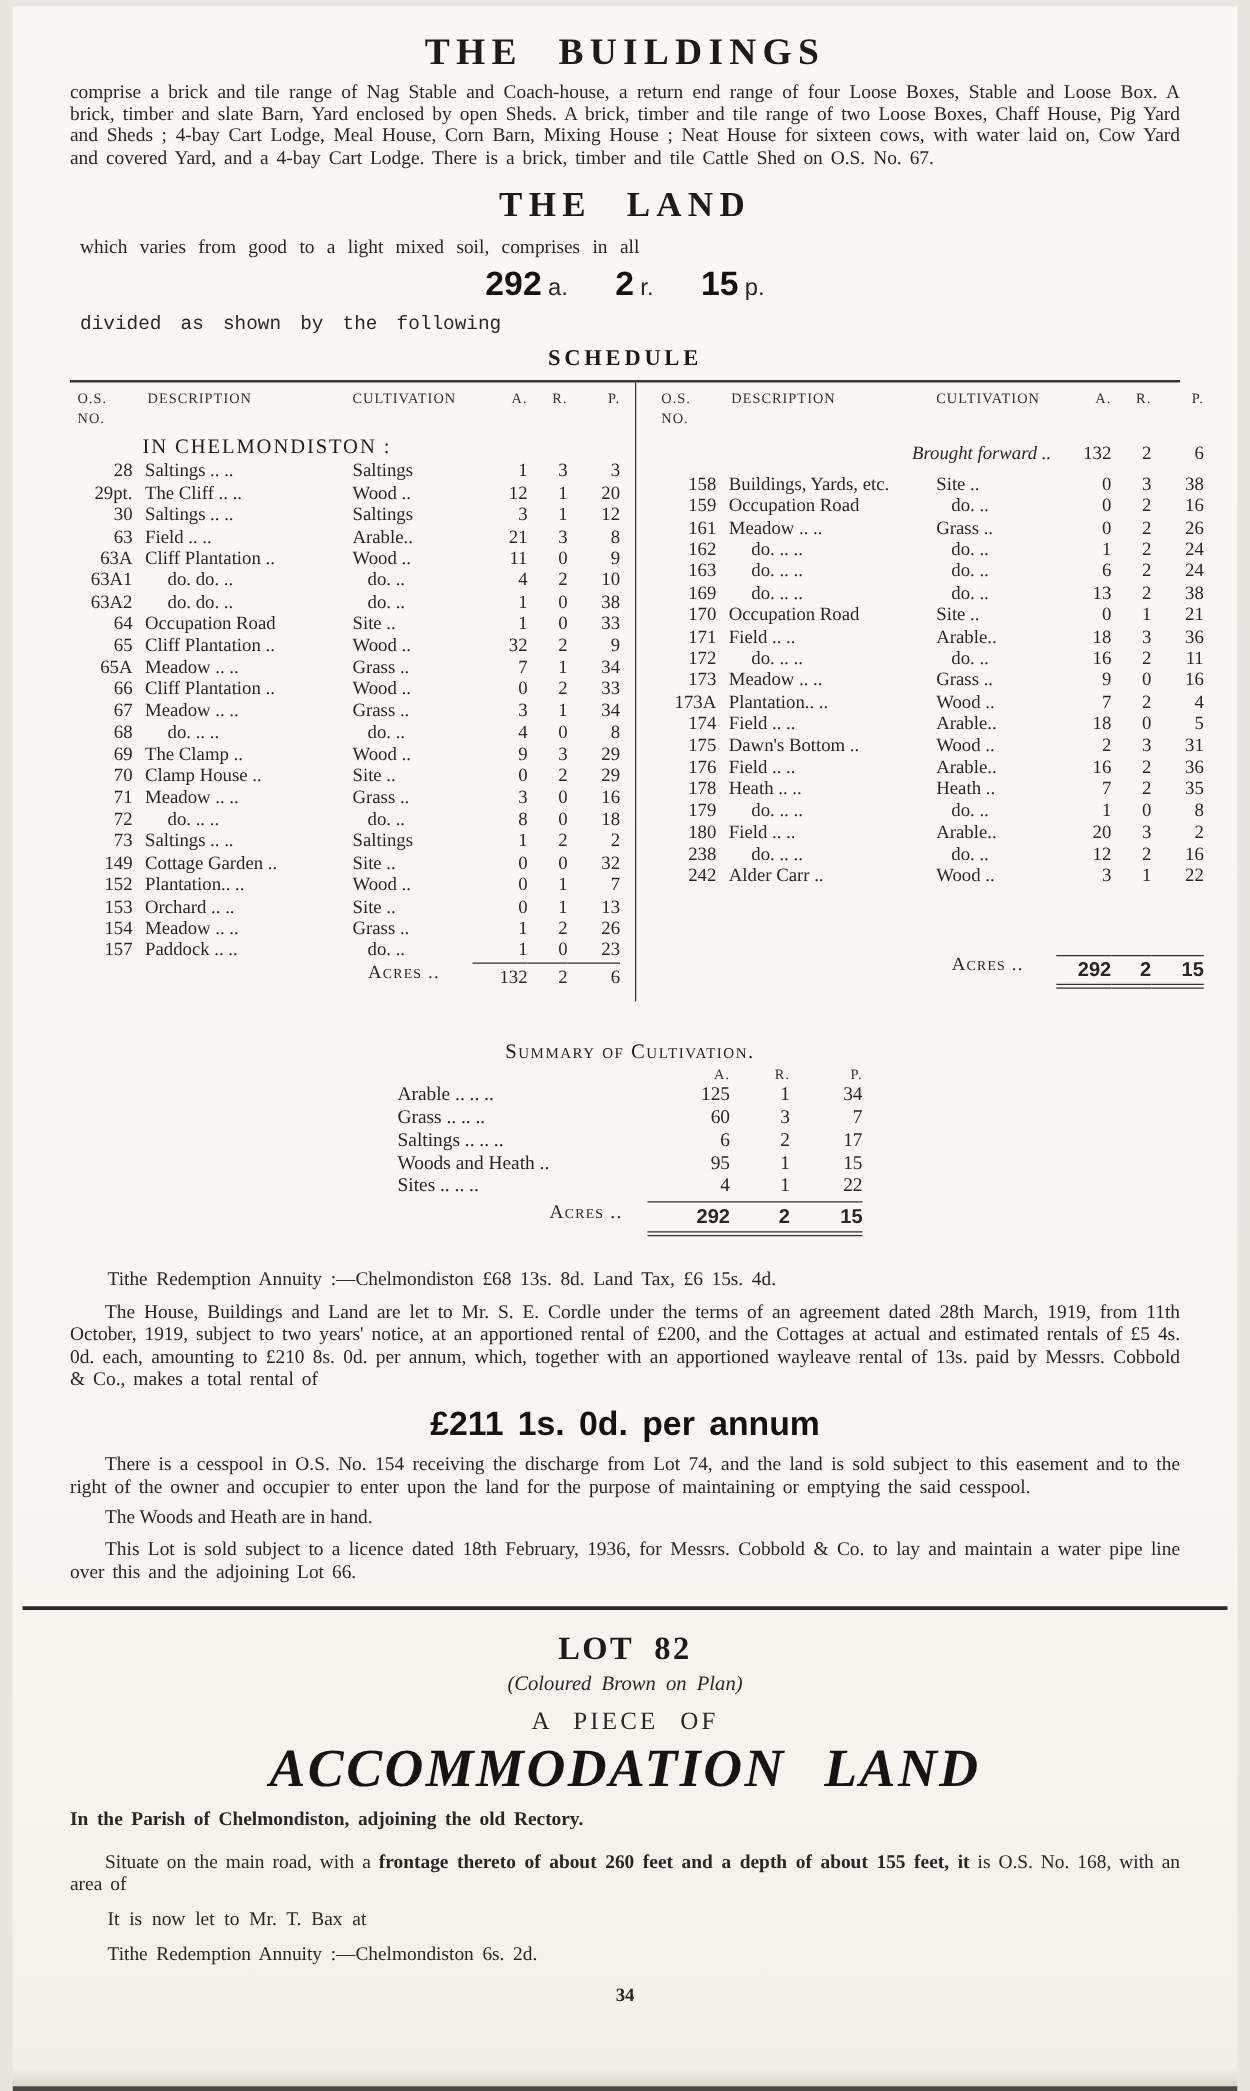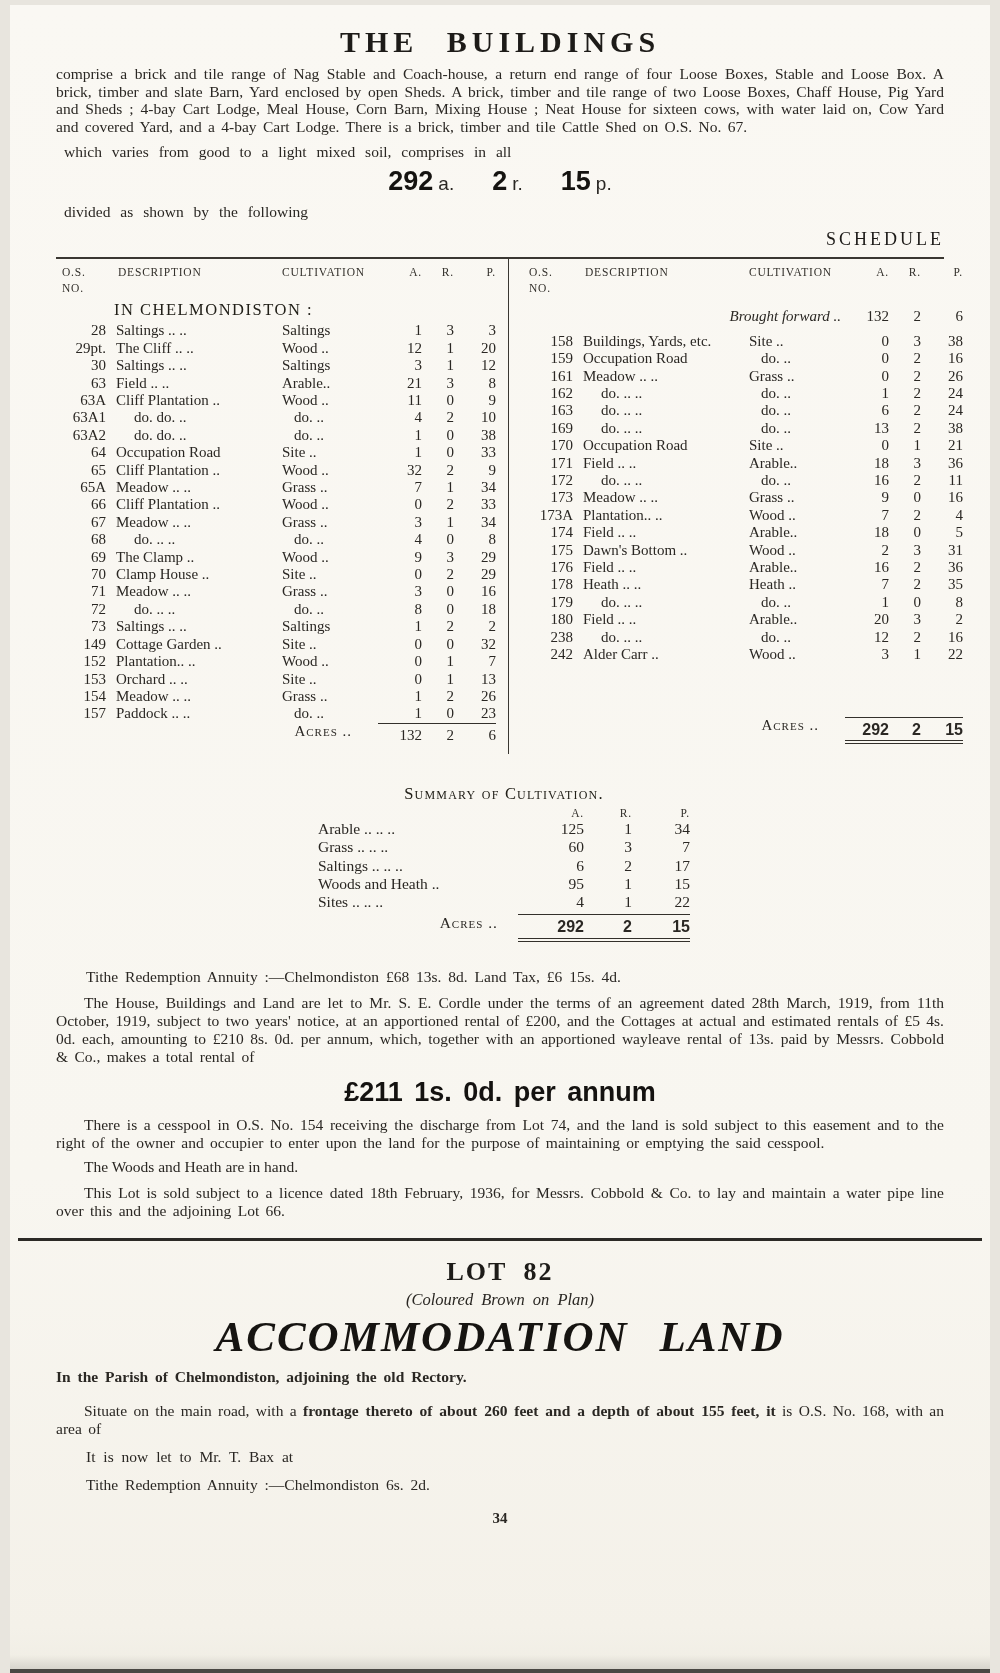--- a/index.html
+++ b/index.html
@@ -25,21 +25,21 @@
     font-size:15.5px;line-height:17.6px;text-align:justify;margin:6px 0 0 0;
     word-spacing:2.5px;
   }
   .lead-line{font-size:15.5px;margin:8px 0 0 8px;word-spacing:6px;}
   
   .area-line{text-align:center;margin-top:4px;line-height:32px;}
   .area-line .num{font-family:"Liberation Sans",sans-serif;font-weight:bold;font-size:27px;color:#151310;}
   .area-line .unit{font-family:"Liberation Sans",sans-serif;font-size:19px;color:#2a2723;margin-left:5px;}
   .area-gap{display:inline-block;width:34px;}
   .h-schedule{
-    text-align:right;font-size:18px;letter-spacing:3px;font-weight:normal;
+    text-align:center;font-size:18px;letter-spacing:3px;font-weight:bold;
     margin:8px 0 0 0;color:#1d1b18;
   }
   
   .schedule{
     display:grid;grid-template-columns:1fr 1fr;
     border-top:2px solid #3a3732;margin-top:7px;min-height:468px;
   }
   .sched-col{display:flex;flex-direction:column;padding:5px 6px 10px 2px;}
   .sched-col.left{border-right:1.5px solid #3a3732;padding-right:12px;}
   .sched-col.right{padding-left:16px;}
@@ -104,29 +104,30 @@
   .edge-shadow{position:absolute;left:0;bottom:9px;width:100%;height:14px;background:linear-gradient(180deg,rgba(0,0,0,0),rgba(0,0,0,0.10));}
 </style>
 </head>
 <body>
 
 <div class="page">
 
   <h1 class="h-buildings">THE BUILDINGS</h1>
   <p class="body-par">comprise a brick and tile range of Nag Stable and Coach-house, a return end range of four Loose Boxes, Stable and Loose Box.  A brick, timber and slate Barn, Yard enclosed by open Sheds.  A brick, timber and tile range of two Loose Boxes, Chaff House, Pig Yard and Sheds ;  4-bay Cart Lodge, Meal House, Corn Barn, Mixing House ;  Neat House for sixteen cows, with water laid on, Cow Yard and covered Yard, and a 4-bay Cart Lodge.  There is a brick, timber and tile Cattle Shed on O.S. No. 67.</p>
 
+  <h2 class="h-land">THE LAND</h2>
   <p class="lead-line">which varies from good to a light mixed soil, comprises in all</p>
 
   <div class="area-line">
     <span class="num">292</span><span class="unit">a.</span><span class="area-gap"></span>
     <span class="num">2</span><span class="unit">r.</span><span class="area-gap"></span>
     <span class="num">15</span><span class="unit">p.</span>
   </div>
 
-  <p class="lead-line" style="margin-top:2px;">divided as shown by the following</p>
+  <p class="lead-line" style="margin-top:2px;font-family:Liberation Mono, monospace;">divided as shown by the following</p>
   <h3 class="h-schedule">SCHEDULE</h3>
 
   <div class="schedule">
     <div class="sched-col left">
       <div class="shead">
         <span class="c-os">O.S. NO.</span>
         <span class="c-desc">DESCRIPTION</span>
         <span class="c-cult">CULTIVATION</span>
         <span class="c-num">A.</span>
         <span class="c-num">R.</span>
@@ -556,20 +557,21 @@
   <p class="par-indent">The House, Buildings and Land are let to Mr. S. E. Cordle under the terms of an agreement dated 28th March, 1919, from 11th October, 1919, subject to two years' notice, at an apportioned rental of £200, and the Cottages at actual and estimated rentals of £5 4s. 0d. each, amounting to £210 8s. 0d. per annum, which, together with an apportioned wayleave rental of 13s. paid by Messrs. Cobbold &amp; Co., makes a total rental of</p>
   <div class="rental-line">£211 1s. 0d. per annum</div>
   <p class="par-indent">There is a cesspool in O.S. No. 154 receiving the discharge from Lot 74, and the land is sold subject to this easement and to the right of the owner and occupier to enter upon the land for the purpose of maintaining or emptying the said cesspool.</p>
   <p class="plain-indent">The Woods and Heath are in hand.</p>
   <p class="par-indent">This Lot is sold subject to a licence dated 18th February, 1936, for Messrs. Cobbold &amp; Co. to lay and maintain a water pipe line over this and the adjoining Lot 66.</p>
 
   <hr class="thick-rule">
 
   <div class="lot-title">LOT 82</div>
   <div class="lot-sub">(Coloured Brown on Plan)</div>
+  <div class="lot-piece">A PIECE OF</div>
   <div class="lot-name">ACCOMMODATION LAND</div>
   <p class="parish-line">In the Parish of Chelmondiston, adjoining the old Rectory.</p>
 
   <p class="par-indent situate"><span>Situate on the main road, with a </span><b>frontage thereto of about 260 feet and a depth of about 155 feet, it</b><span> is O.S. No. 168, with an area of</span></p>
 
 
   <p class="let-line">It is now let to Mr. T. Bax at</p>
   <p class="tithe2">Tithe Redemption Annuity :—Chelmondiston 6s. 2d.</p>
 
   <div class="page-num">34</div>

